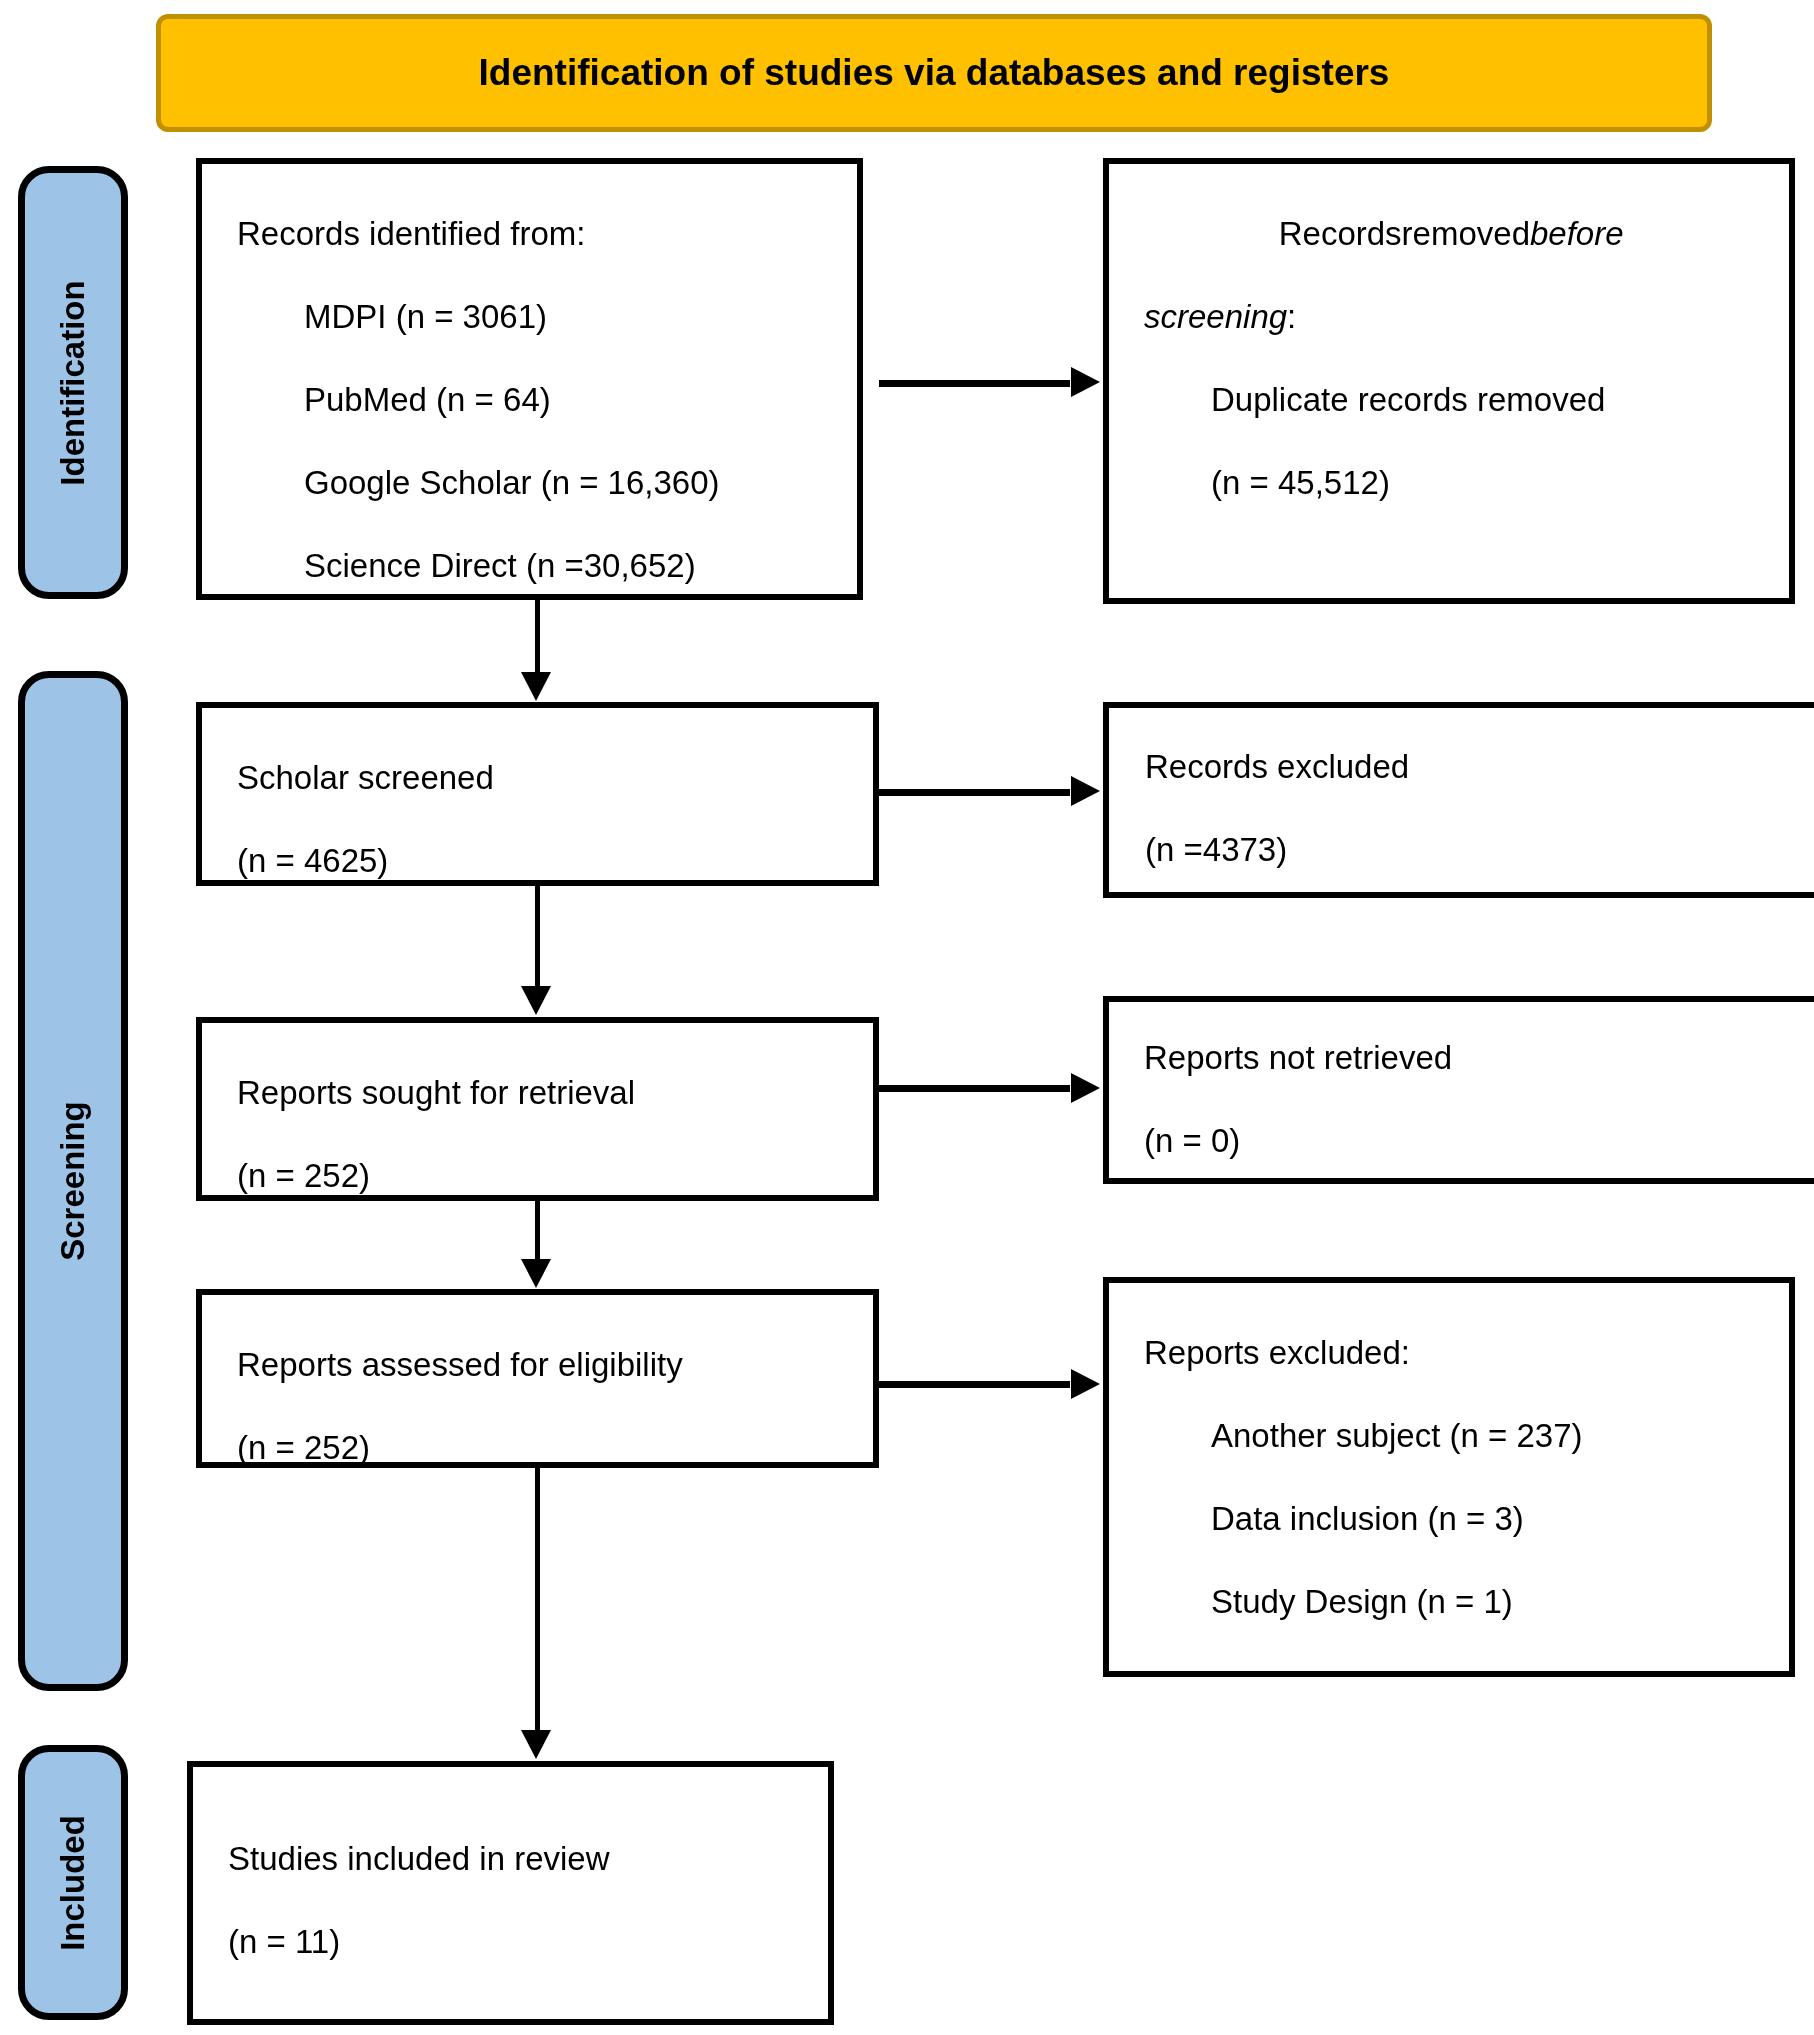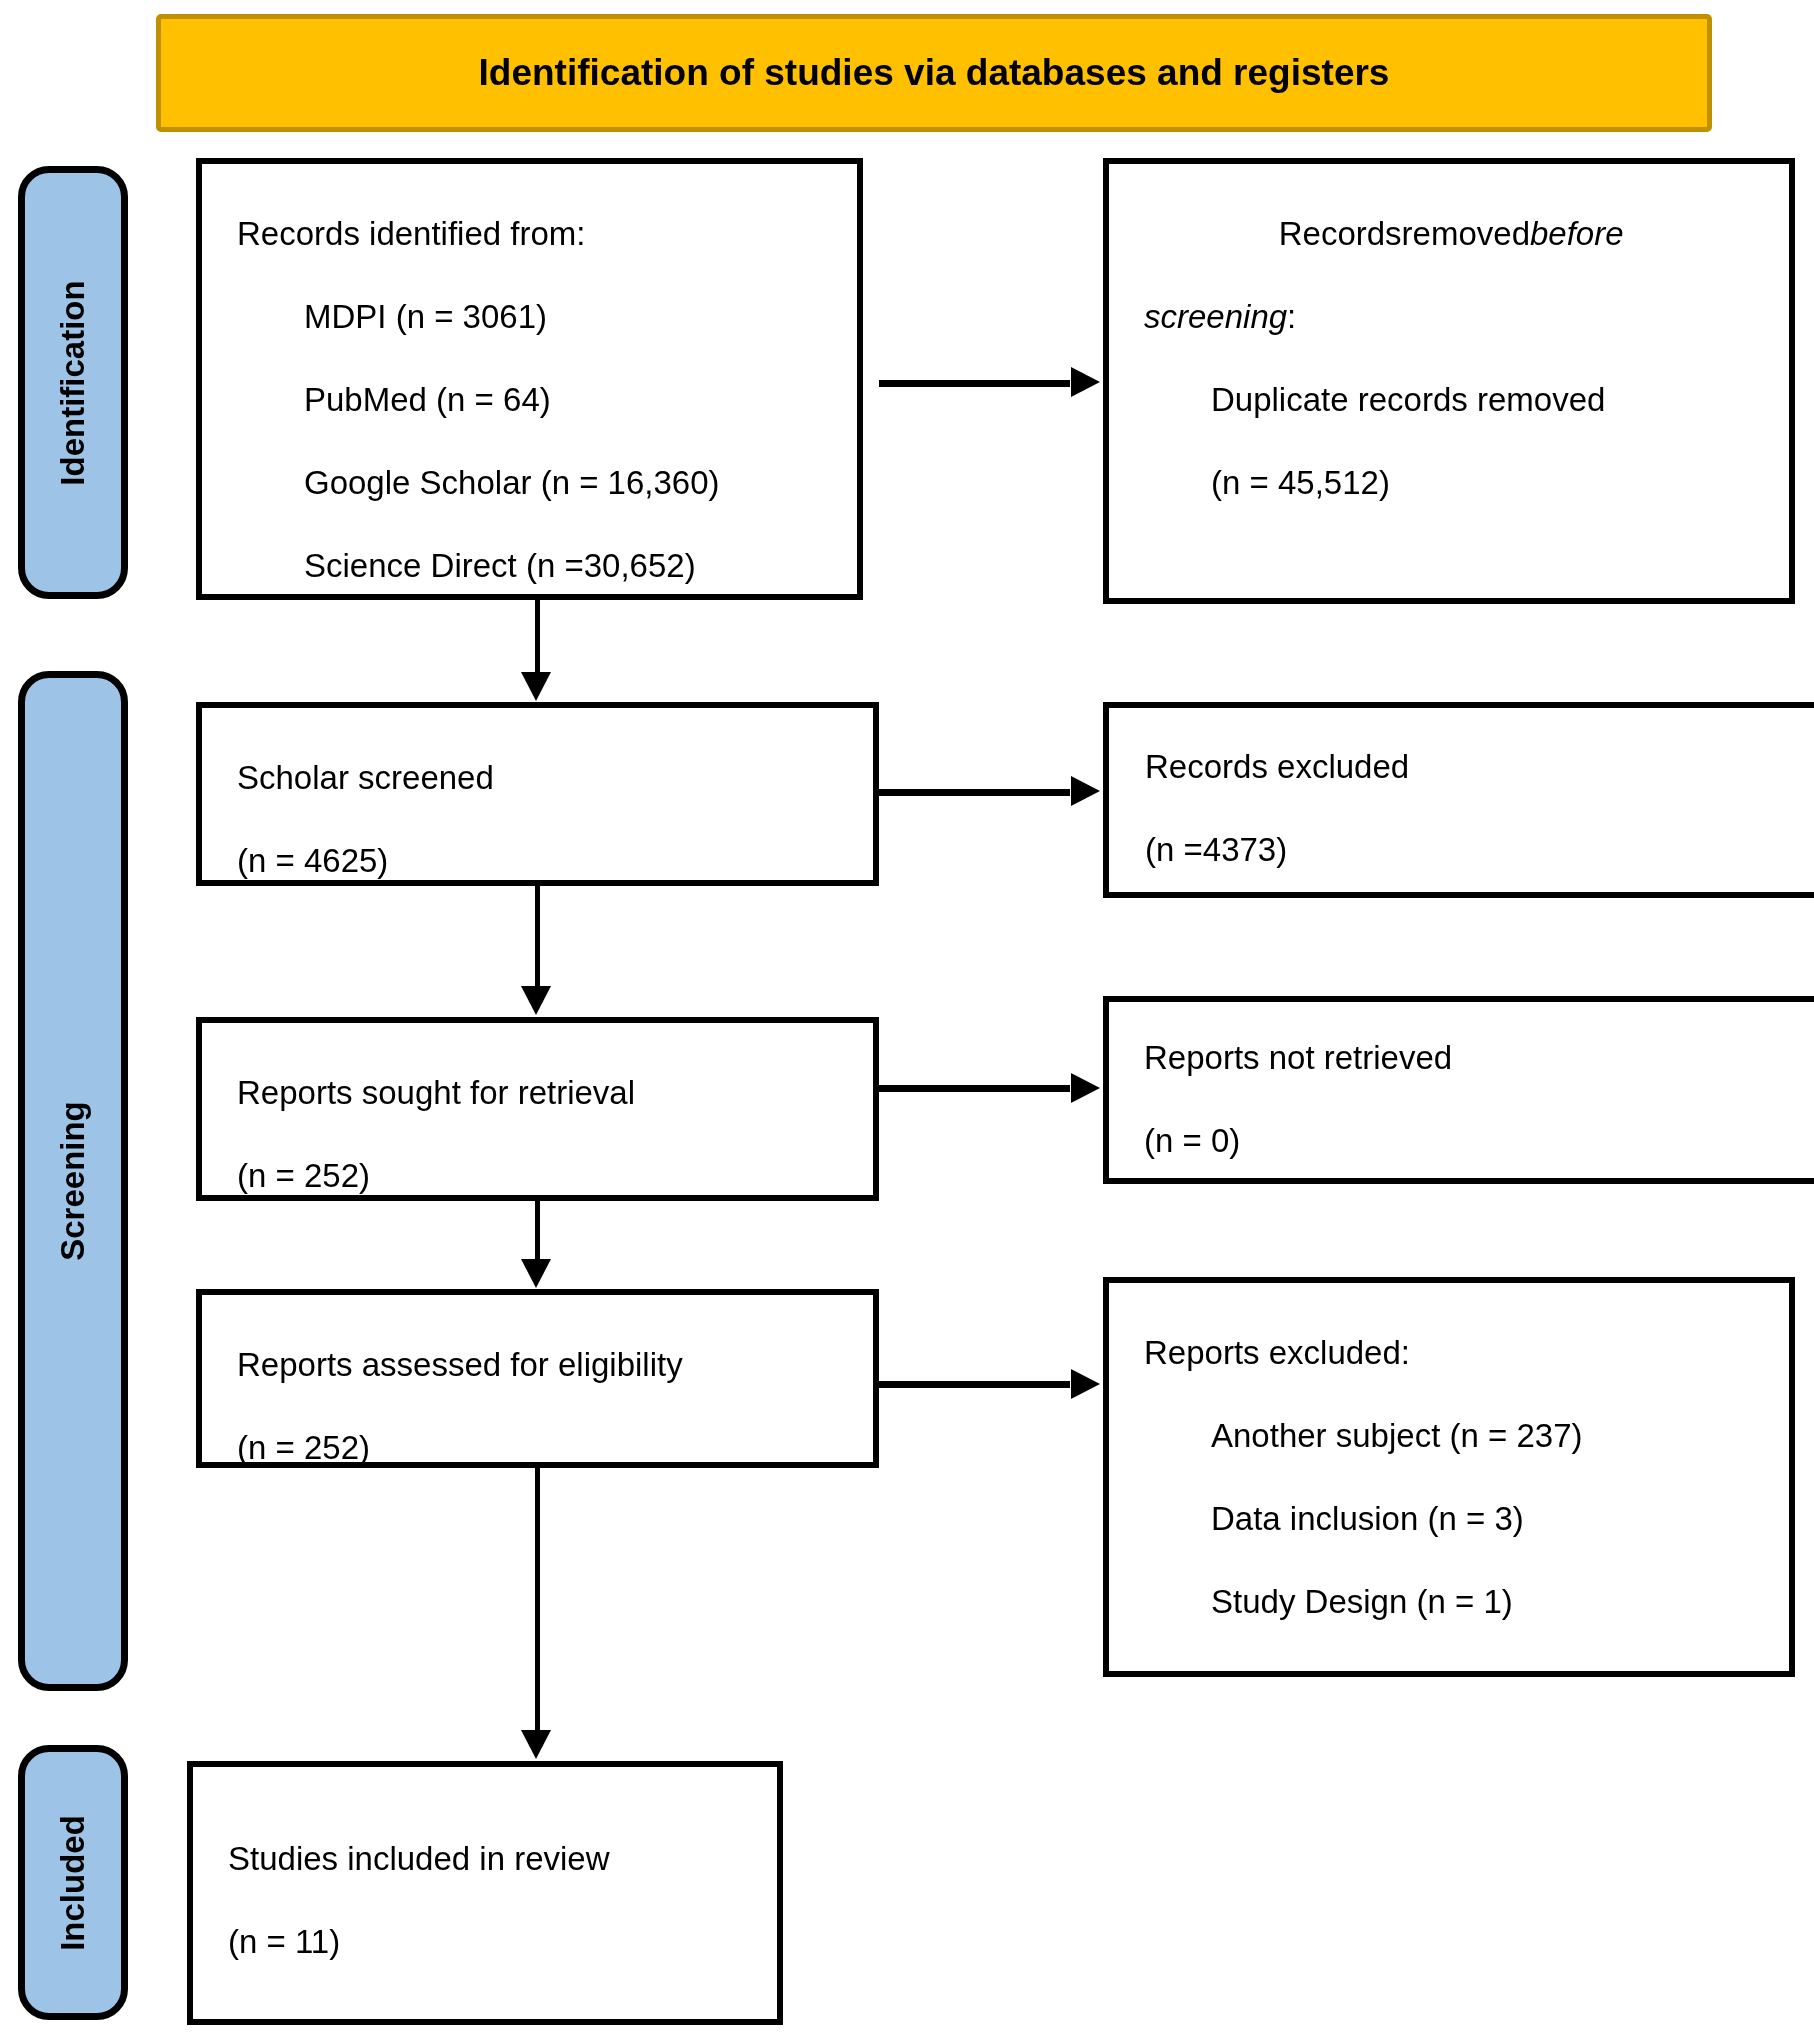--- a/index.html
+++ b/index.html
@@ -2,21 +2,21 @@
 <html style="--banner-fill: #FFC000; --banner-border: #BF9000; --stage-fill: #9DC3E6;font-size:9px"><head>
 <meta charset="utf-8">
 <style>
   html,body{margin:0;padding:0;background:#ffffff;}
   .canvas{position:relative;width:1814px;height:2035px;background:#ffffff;
           font-family:"Liberation Sans",sans-serif;color:#000;overflow:hidden;}
 
   
   .banner{position:absolute;left:156px;top:14px;width:1556px;height:118px;
           background:var(--banner-fill,#FFC000);border:5.6px solid var(--banner-border,#BF9000);
-          border-radius:5px;box-sizing:border-box;display:flex;align-items:center;justify-content:center;
+          border-radius:12px;box-sizing:border-box;display:flex;align-items:center;justify-content:center;
           font-weight:bold;font-size:37px;}
 
   
   .stage{position:absolute;left:18px;width:110px;background:var(--stage-fill,#9DC3E6);
          border:7.8px solid #000;border-radius:31px;box-sizing:border-box;
          display:flex;align-items:center;justify-content:center;}
   .stage span{transform:rotate(-90deg);white-space:nowrap;font-weight:bold;font-size:33px;}
   .stage-identification{top:166px;height:433px;}
   .stage-screening{top:671px;height:1020px;}
   .stage-included{top:1745px;height:275px;}
@@ -30,21 +30,21 @@
   .italic{font-style:italic;}
 
   .boxA {left:196px; top:158px; width:667px;height:442px;}
   .boxR1{left:1103px;top:158px; width:692px;height:446px;}
   .boxB {left:196px; top:702px;width:683px;height:184px;}
   .boxR2{left:1103px;top:702px;width:800px;height:196px;padding-top:16.7px;padding-left:36px;}
   .boxC {left:196px; top:1017px;width:683px;height:184px;}
   .boxR3{left:1103px;top:996px;width:776px;height:188px;padding-top:14px;}
   .boxD {left:196px; top:1289px;width:683px;height:179px;}
   .boxR4{left:1103px;top:1277px;width:692px;height:400px;}
-  .boxE {left:187px; top:1761px;width:596px;height:264px;padding-top:50px;}
+  .boxE {left:187px; top:1761px;width:647px;height:264px;padding-top:50px;}
 
   
   .vline{position:absolute;left:535px;width:4.5px;background:#000;}
   .vhead{position:absolute;left:521px;width:0;height:0;
          border-left:15.6px solid transparent;border-right:15.6px solid transparent;border-top:29px solid #000;}
   .v1{top:600px;height:73px;} .v1h{top:672px;}
   .v2{top:886px;height:101px;} .v2h{top:986px;}
   .v3{top:1201px;height:59px;} .v3h{top:1259px;}
   .v4{top:1468px;height:263px;} .v4h{top:1730px;}
 

